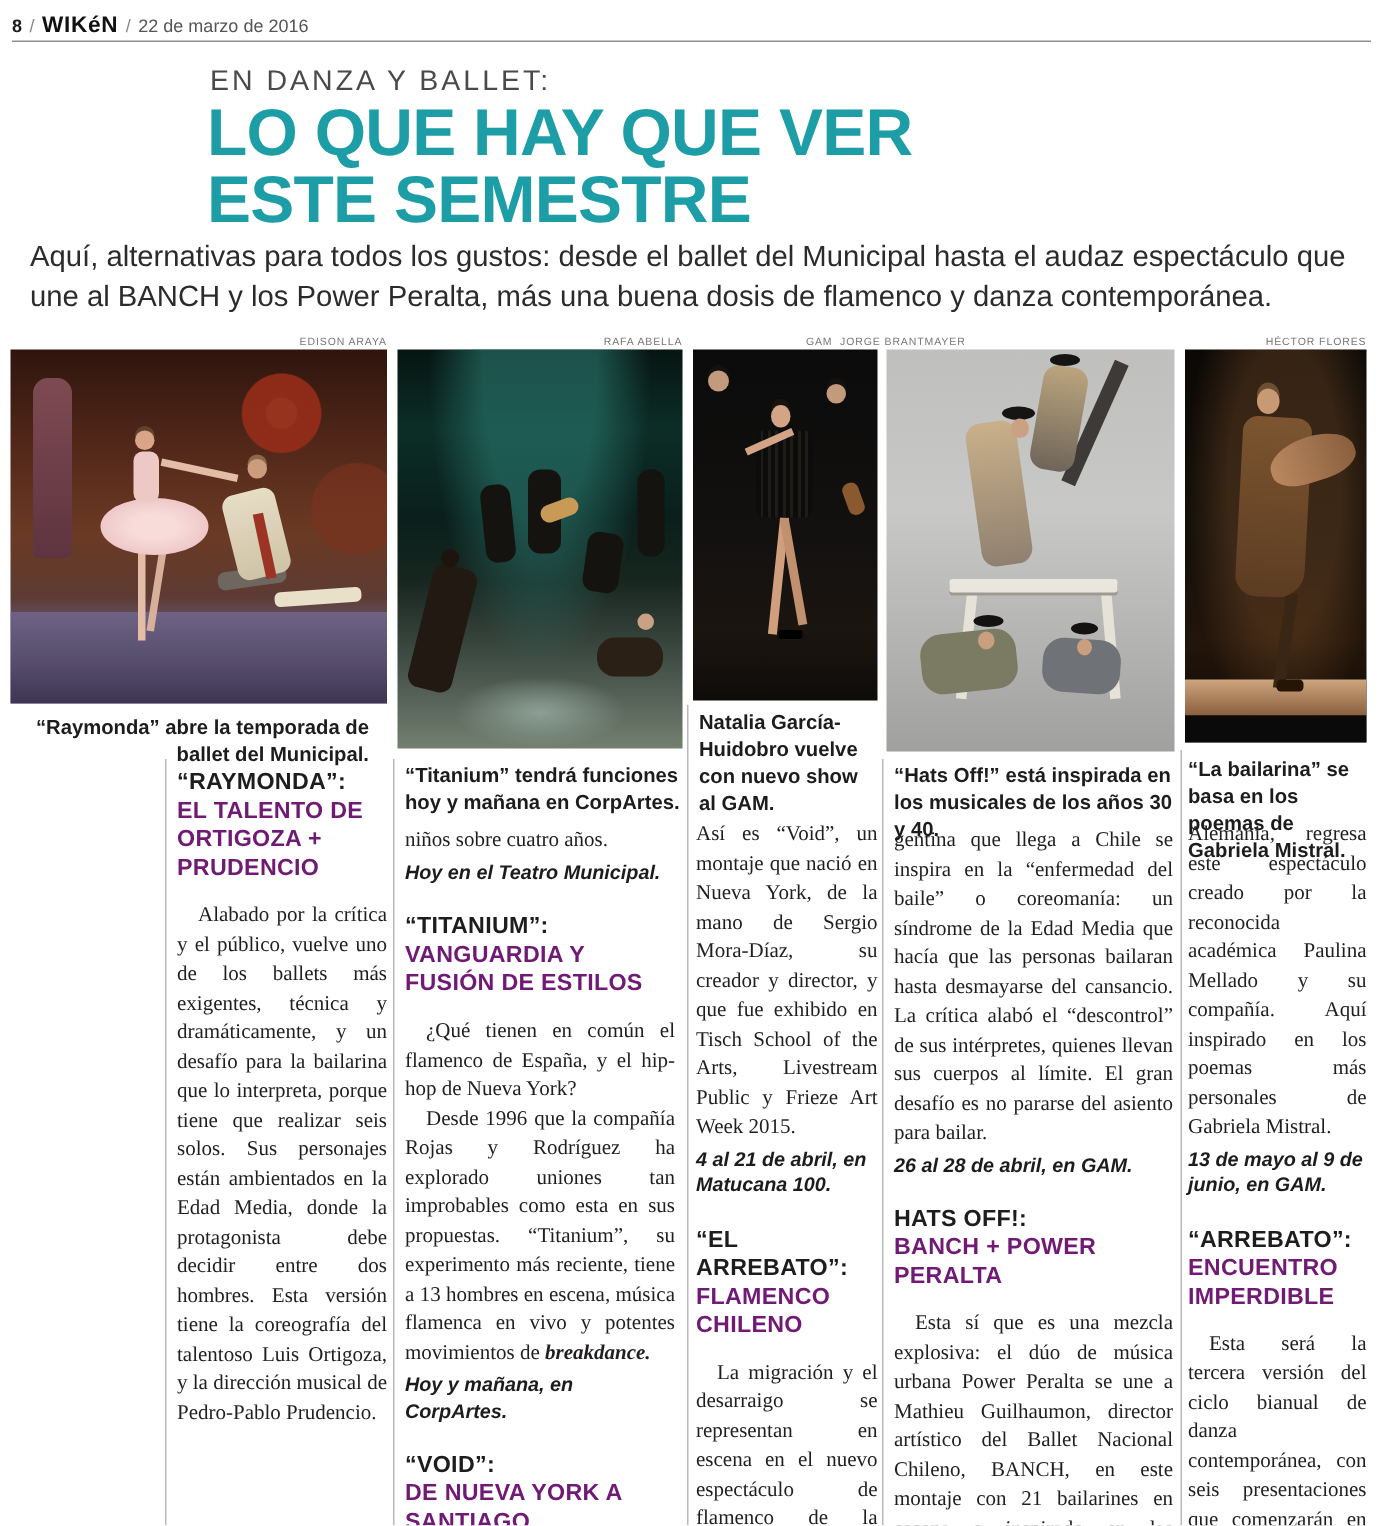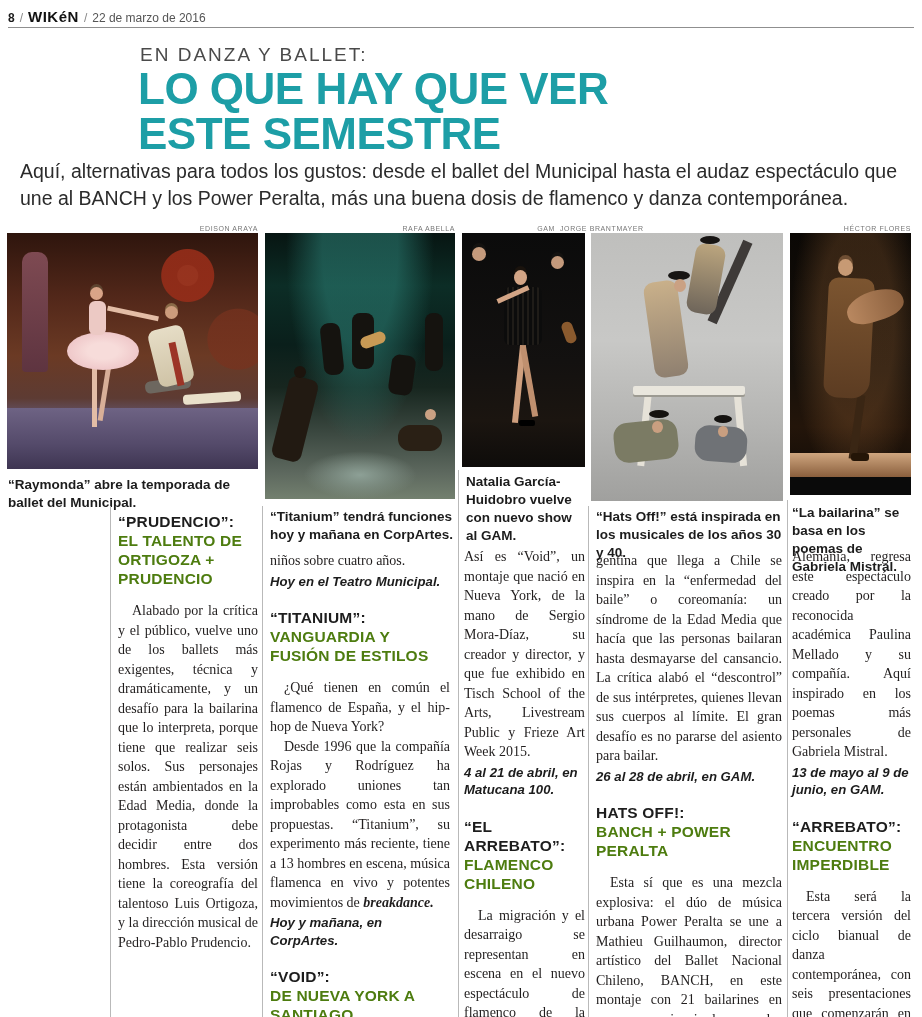--- a/index.html
+++ b/index.html
@@ -111,21 +111,21 @@
   .cap{font-weight:700;font-size:13.5px;line-height:18px;color:#1c1c1c;}
 
   
   .vr{width:1px;background:#b9b9b9;}
 
   
   .col{line-height:0;}
   .h3{font-weight:700;font-size:15.5px;line-height:19px;letter-spacing:.2px;margin:18px 0 13px;}
   .h3.first{margin-top:0;}
   .h3 .blk{display:block;color:#1d1d1d;}
-  .h3 .teal{display:block;color:#4d7c0f;}
+  .h3 .teal{display:block;color:#701a75;}
   .bodyp{font-family:"Liberation Serif",serif;font-size:14px;line-height:19.5px;
          text-align:justify;margin:0;color:#211e1e;-webkit-hyphens:auto;hyphens:auto;}
   .ind{text-indent:14px;}
   .bk{font-weight:700;font-style:italic;}
   .date{font-weight:700;font-style:italic;font-size:13.2px;line-height:17.5px;margin:2px 0 0;color:#1c1c1c;}
 </style>
 </head>
 <body>
 
 <div class="page">
@@ -214,35 +214,35 @@
   <div class="abs photo p5">
     <div class="floor"></div>
     <div class="base"></div>
     <div class="leg"></div>
     <div class="boot"></div>
     <div class="coat"></div>
     <div class="lift"></div>
     <div class="head"></div>
   </div>
 
-  <div class="abs cap" style="left:8px;top:476px;width:238px;">“Raymonda” abre la temporada de ballet del Municipal.</div>
+  <div class="abs cap" style="left:8px;top:476px;width:238px;text-align:right;">“Raymonda” abre la temporada de ballet del Municipal.</div>
   <div class="abs cap" style="left:270px;top:508px;width:184px;">“Titanium” tendrá funciones hoy y mañana en CorpArtes.</div>
   <div class="abs cap" style="left:466px;top:473px;width:118px;">Natalia García-Huidobro vuelve con nuevo show al GAM.</div>
   <div class="abs cap" style="left:596px;top:508px;width:188px;">“Hats Off!” está inspirada en los musicales de los años 30 y 40.</div>
   <div class="abs cap" style="left:792px;top:504px;width:120px;">“La bailarina” se basa en los poemas de Gabriela Mistral.</div>
 
   <div class="abs vr" style="left:110px;top:506px;height:511px;"></div>
   <div class="abs vr" style="left:262px;top:506px;height:511px;"></div>
   <div class="abs vr" style="left:458px;top:470px;height:547px;"></div>
   <div class="abs vr" style="left:588px;top:506px;height:511px;"></div>
   <div class="abs vr" style="left:787px;top:500px;height:517px;"></div>
 
   <div class="abs col" style="left:118px;top:512px;width:140px;">
     <div class="h3 first">
-      <span class="blk">“PRUDENCIO”:</span>
+      <span class="blk">“RAYMONDA”:</span>
       <span class="teal">EL TALENTO DE ORTIGOZA + PRUDENCIO</span>
     </div>
     <p class="bodyp ind">Alabado por la crítica y el público, vuelve uno de los ballets más exigentes, técnica y dramáticamente, y un desafío para la bailarina que lo interpreta, porque tiene que realizar seis solos. Sus personajes están ambientados en la Edad Media, donde la protagonista debe decidir entre dos hombres. Esta versión tiene la coreografía del talentoso Luis Ortigoza, y la dirección musical de Pedro-Pablo Prudencio.</p>
 
   </div>
 
   <div class="abs col" style="left:270px;top:551px;width:180px;">
     <p class="bodyp">niños sobre cuatro años.</p>
     <p class="date">Hoy en el Teatro Municipal.</p>
     <div class="h3">

